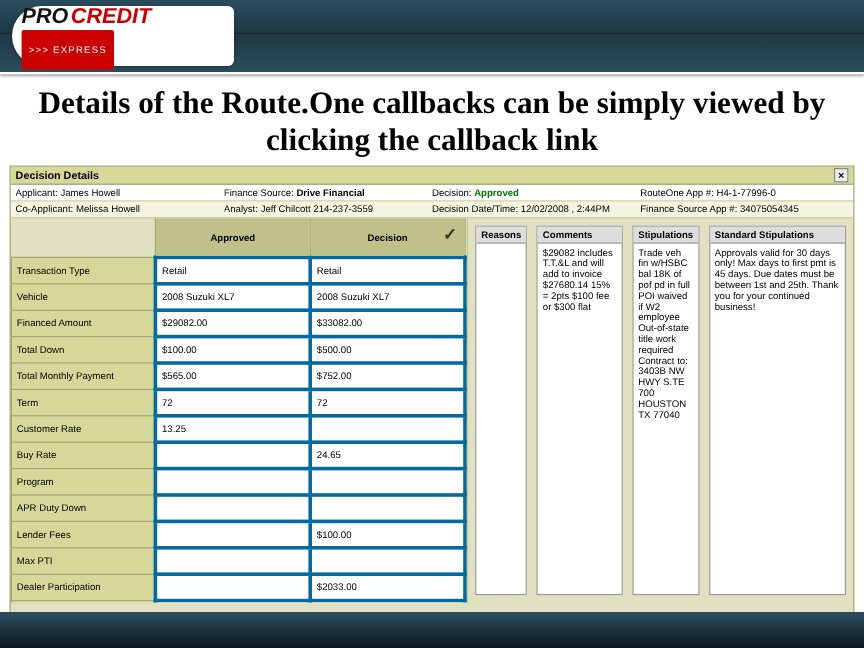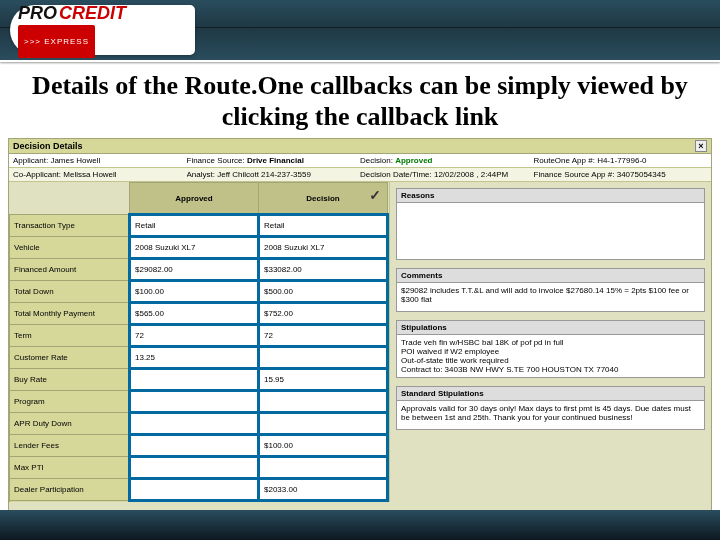--- a/index.html
+++ b/index.html
@@ -155,21 +155,21 @@
     color: #333;
     position: absolute;
     right: 6px;
     top: 4px;
   }
 
   .right-col {
     flex: 1;
     padding: 6px;
     display: flex;
-    flex-direction: column;
+    flex-direction: row;
     gap: 8px;
   }
   .box {
     border: 1px solid #999;
     background: #fff;
     font-size: 8px;
   }
   .box-title {
     background: #ddd;
     border-bottom: 1px solid #999;
@@ -272,21 +272,21 @@
               <td>72</td>
             </tr>
             <tr>
               <td class="label">Customer Rate</td>
               <td>13.25</td>
               <td></td>
             </tr>
             <tr>
               <td class="label">Buy Rate</td>
               <td></td>
-              <td>15.95</td>
+              <td>24.65</td>
             </tr>
             <tr>
               <td class="label">Program</td>
               <td></td>
               <td></td>
             </tr>
             <tr>
               <td class="label">APR Duty Down</td>
               <td></td>
               <td></td>

